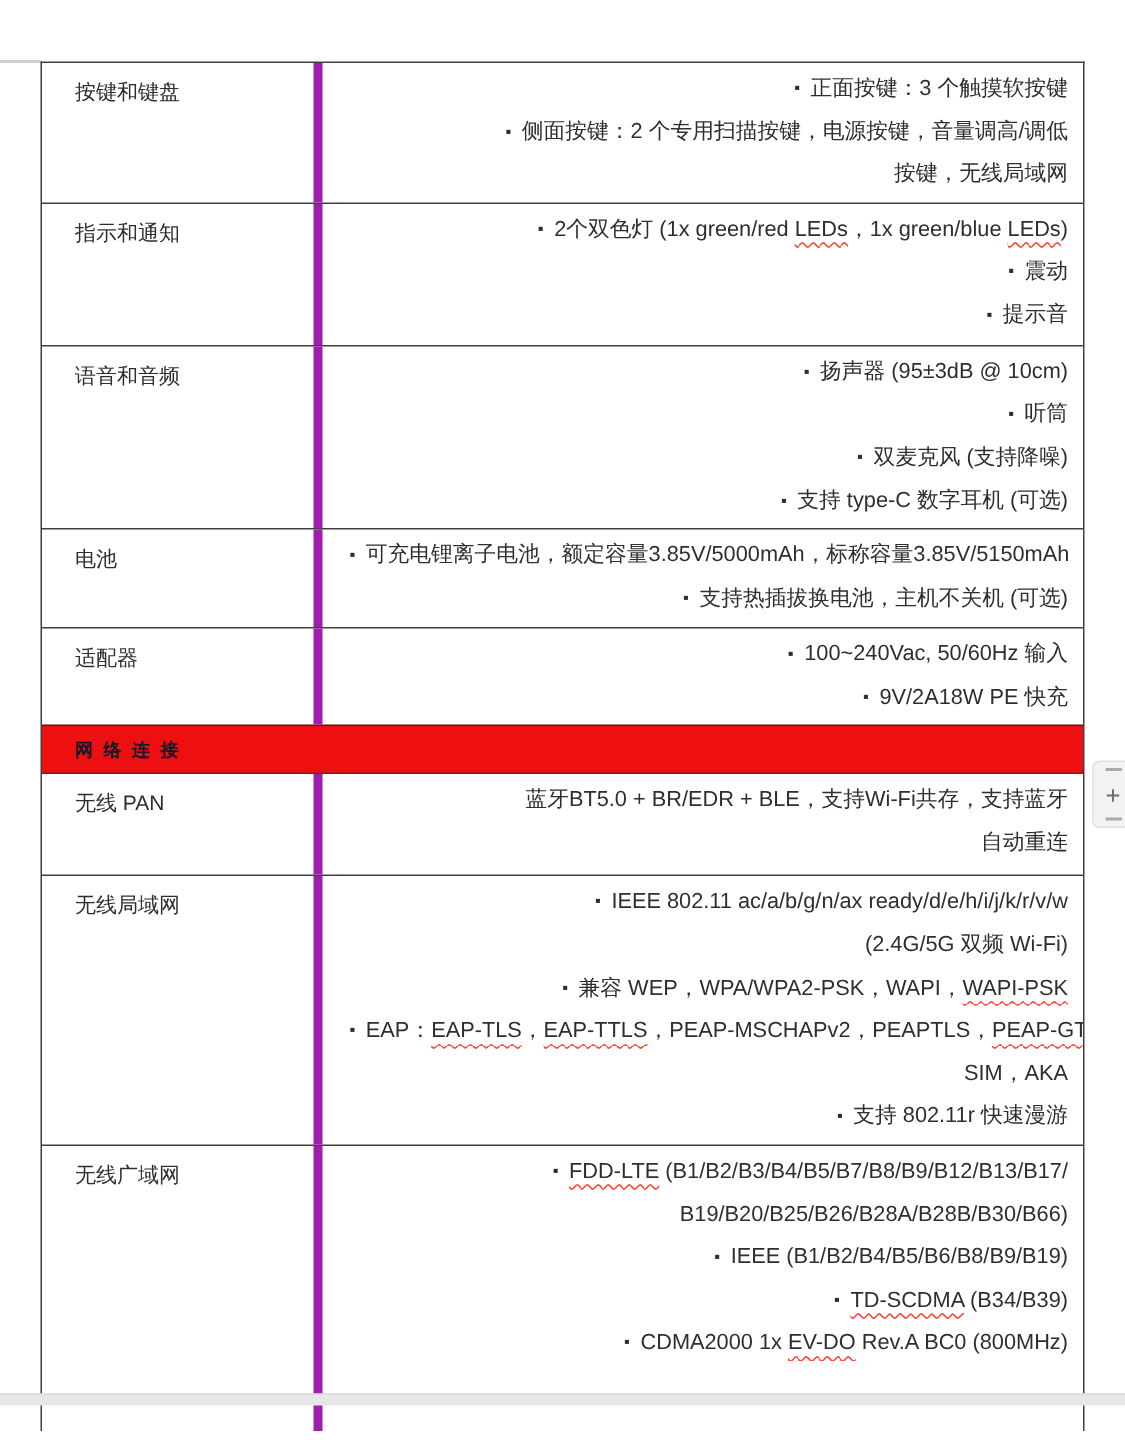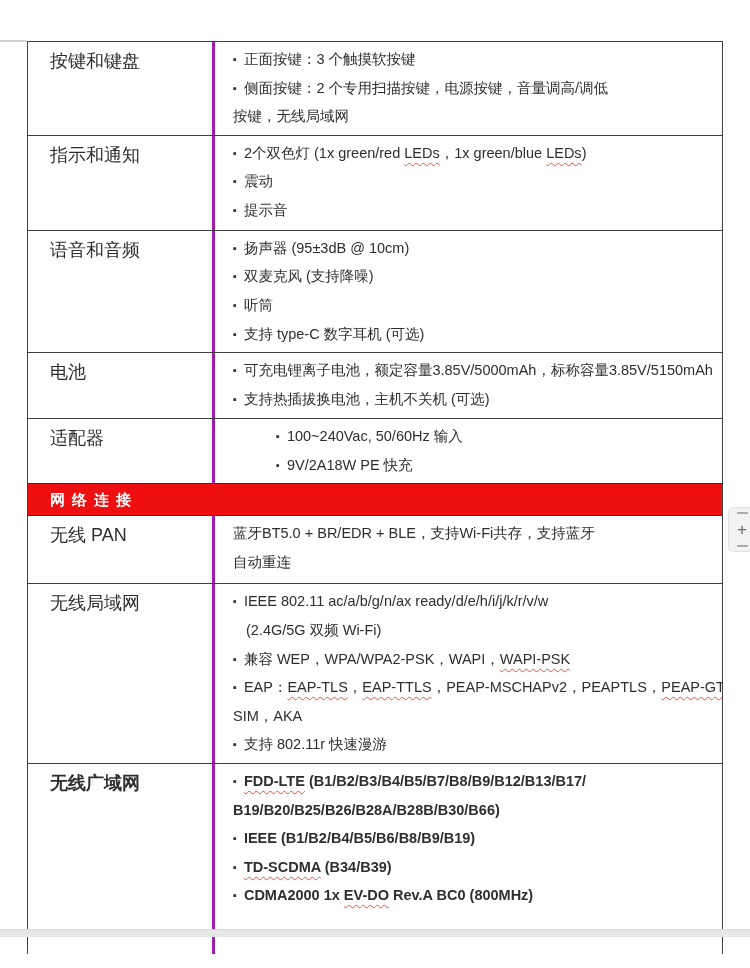--- a/index.html
+++ b/index.html
@@ -5,31 +5,31 @@
   html,body{margin:0;padding:0;}
   body{width:750px;height:968px;background:#ffffff;font-family:"Liberation Sans","DejaVu Sans",sans-serif;color:#2e2e2e;}
   .screen{position:relative;width:750px;height:968px;overflow:hidden;background:#ffffff;}
 
   .corner-mark{position:absolute;left:0;top:40px;width:27px;height:2px;background:#cfcfcf;}
 
   .spec-table{position:absolute;left:27px;top:41px;width:696px;border:1px solid #404040;border-bottom:none;box-sizing:border-box;background:#ffffff;}
   .row{display:flex;border-bottom:1px solid #404040;box-sizing:border-box;}
   .r0{min-height:92px}.r1{min-height:95px}.r2{min-height:119px}.r3{min-height:66px}
   .r4{min-height:65px;border-bottom-color:#5c1616;gap:43px;}
-  .r6{min-height:68px}.r7{min-height:170px}.r8{min-height:190px;border-bottom:none;font-weight:bold;}
+  .r6{min-height:68px}.r7{min-height:170px}.r8{min-height:190px;border-bottom:none;}
   .cell{box-sizing:border-box;}
-  .label-cell{width:187px;flex:0 0 187px;border-right:3px solid #a21caf;padding:9px 8px 0 22px;font-size:18px;line-height:21px;}
+  .label-cell{width:187px;flex:0 0 187px;border-right:6px solid #a21caf;padding:9px 8px 0 22px;font-size:14px;line-height:21px;}
   .content-cell{flex:1;padding:3px 10px 4px 18px;font-size:14.5px;overflow:hidden;}
-  .line{line-height:28.6px;white-space:nowrap;}
+  .line{line-height:28.6px;white-space:nowrap;text-align:right;}
   .line.indent{margin-left:13px;}
   .bullet{font-size:11px;margin-right:7px;vertical-align:1px;color:#2e2e2e;}
   .sp{text-decoration-line:underline;text-decoration-style:wavy;text-decoration-color:#ff4538;text-decoration-thickness:1px;text-underline-offset:4px;}
 
   .row.section{display:block;background:#ee1010;border-bottom:1px solid #7d1d1d;height:32px;line-height:31px;}
-  .section-label{color:#ffffff;font-weight:bold;font-size:15px;letter-spacing:7px;padding-left:22px;}
+  .section-label{color:#0f172a;font-weight:bold;font-size:12px;letter-spacing:7px;padding-left:22px;}
 
   .side-widget{position:absolute;left:728px;top:507px;width:28px;height:45px;background:#f3f3f3;border:1px solid #e1e1e1;border-radius:5px;box-sizing:border-box;display:flex;flex-direction:column;align-items:center;justify-content:space-between;padding:4px 0;}
   .dash{width:11px;height:2px;background:#ababab;flex:0 0 auto;}
   .plus-glyph{color:#6d6d6d;font-size:16px;line-height:14px;font-family:"DejaVu Sans Mono",monospace;}
 
   .bottom-band{position:absolute;left:0;top:929px;width:750px;height:7px;background:#e7e7e7;border-top:1px solid #dadada;z-index:5;}
 </style>
 </head>
 <body>
 
@@ -50,22 +50,22 @@
         <div class="cell content-cell">
           <div class="line"><span class="bullet">▪</span><span>2个双色灯 (1x green/red </span><span class="sp">LEDs</span><span>，1x green/blue </span><span class="sp">LEDs</span><span>)</span></div>
           <div class="line"><span class="bullet">▪</span><span>震动</span></div>
           <div class="line"><span class="bullet">▪</span><span>提示音</span></div>
         </div>
       </div>
       <div class="row r2">
         <div class="cell label-cell">语音和音频</div>
         <div class="cell content-cell">
           <div class="line"><span class="bullet">▪</span><span>扬声器 (95±3dB @ 10cm)</span></div>
+          <div class="line"><span class="bullet">▪</span><span>听筒</span></div>
           <div class="line"><span class="bullet">▪</span><span>双麦克风 (支持降噪)</span></div>
-          <div class="line"><span class="bullet">▪</span><span>听筒</span></div>
           <div class="line"><span class="bullet">▪</span><span>支持 type-C 数字耳机 (可选)</span></div>
         </div>
       </div>
       <div class="row r3">
         <div class="cell label-cell">电池</div>
         <div class="cell content-cell">
           <div class="line"><span class="bullet">▪</span><span>可充电锂离子电池，额定容量3.85V/5000mAh，标称容量3.85V/5150mAh</span></div>
           <div class="line"><span class="bullet">▪</span><span>支持热插拔换电池，主机不关机 (可选)</span></div>
         </div>
       </div>

